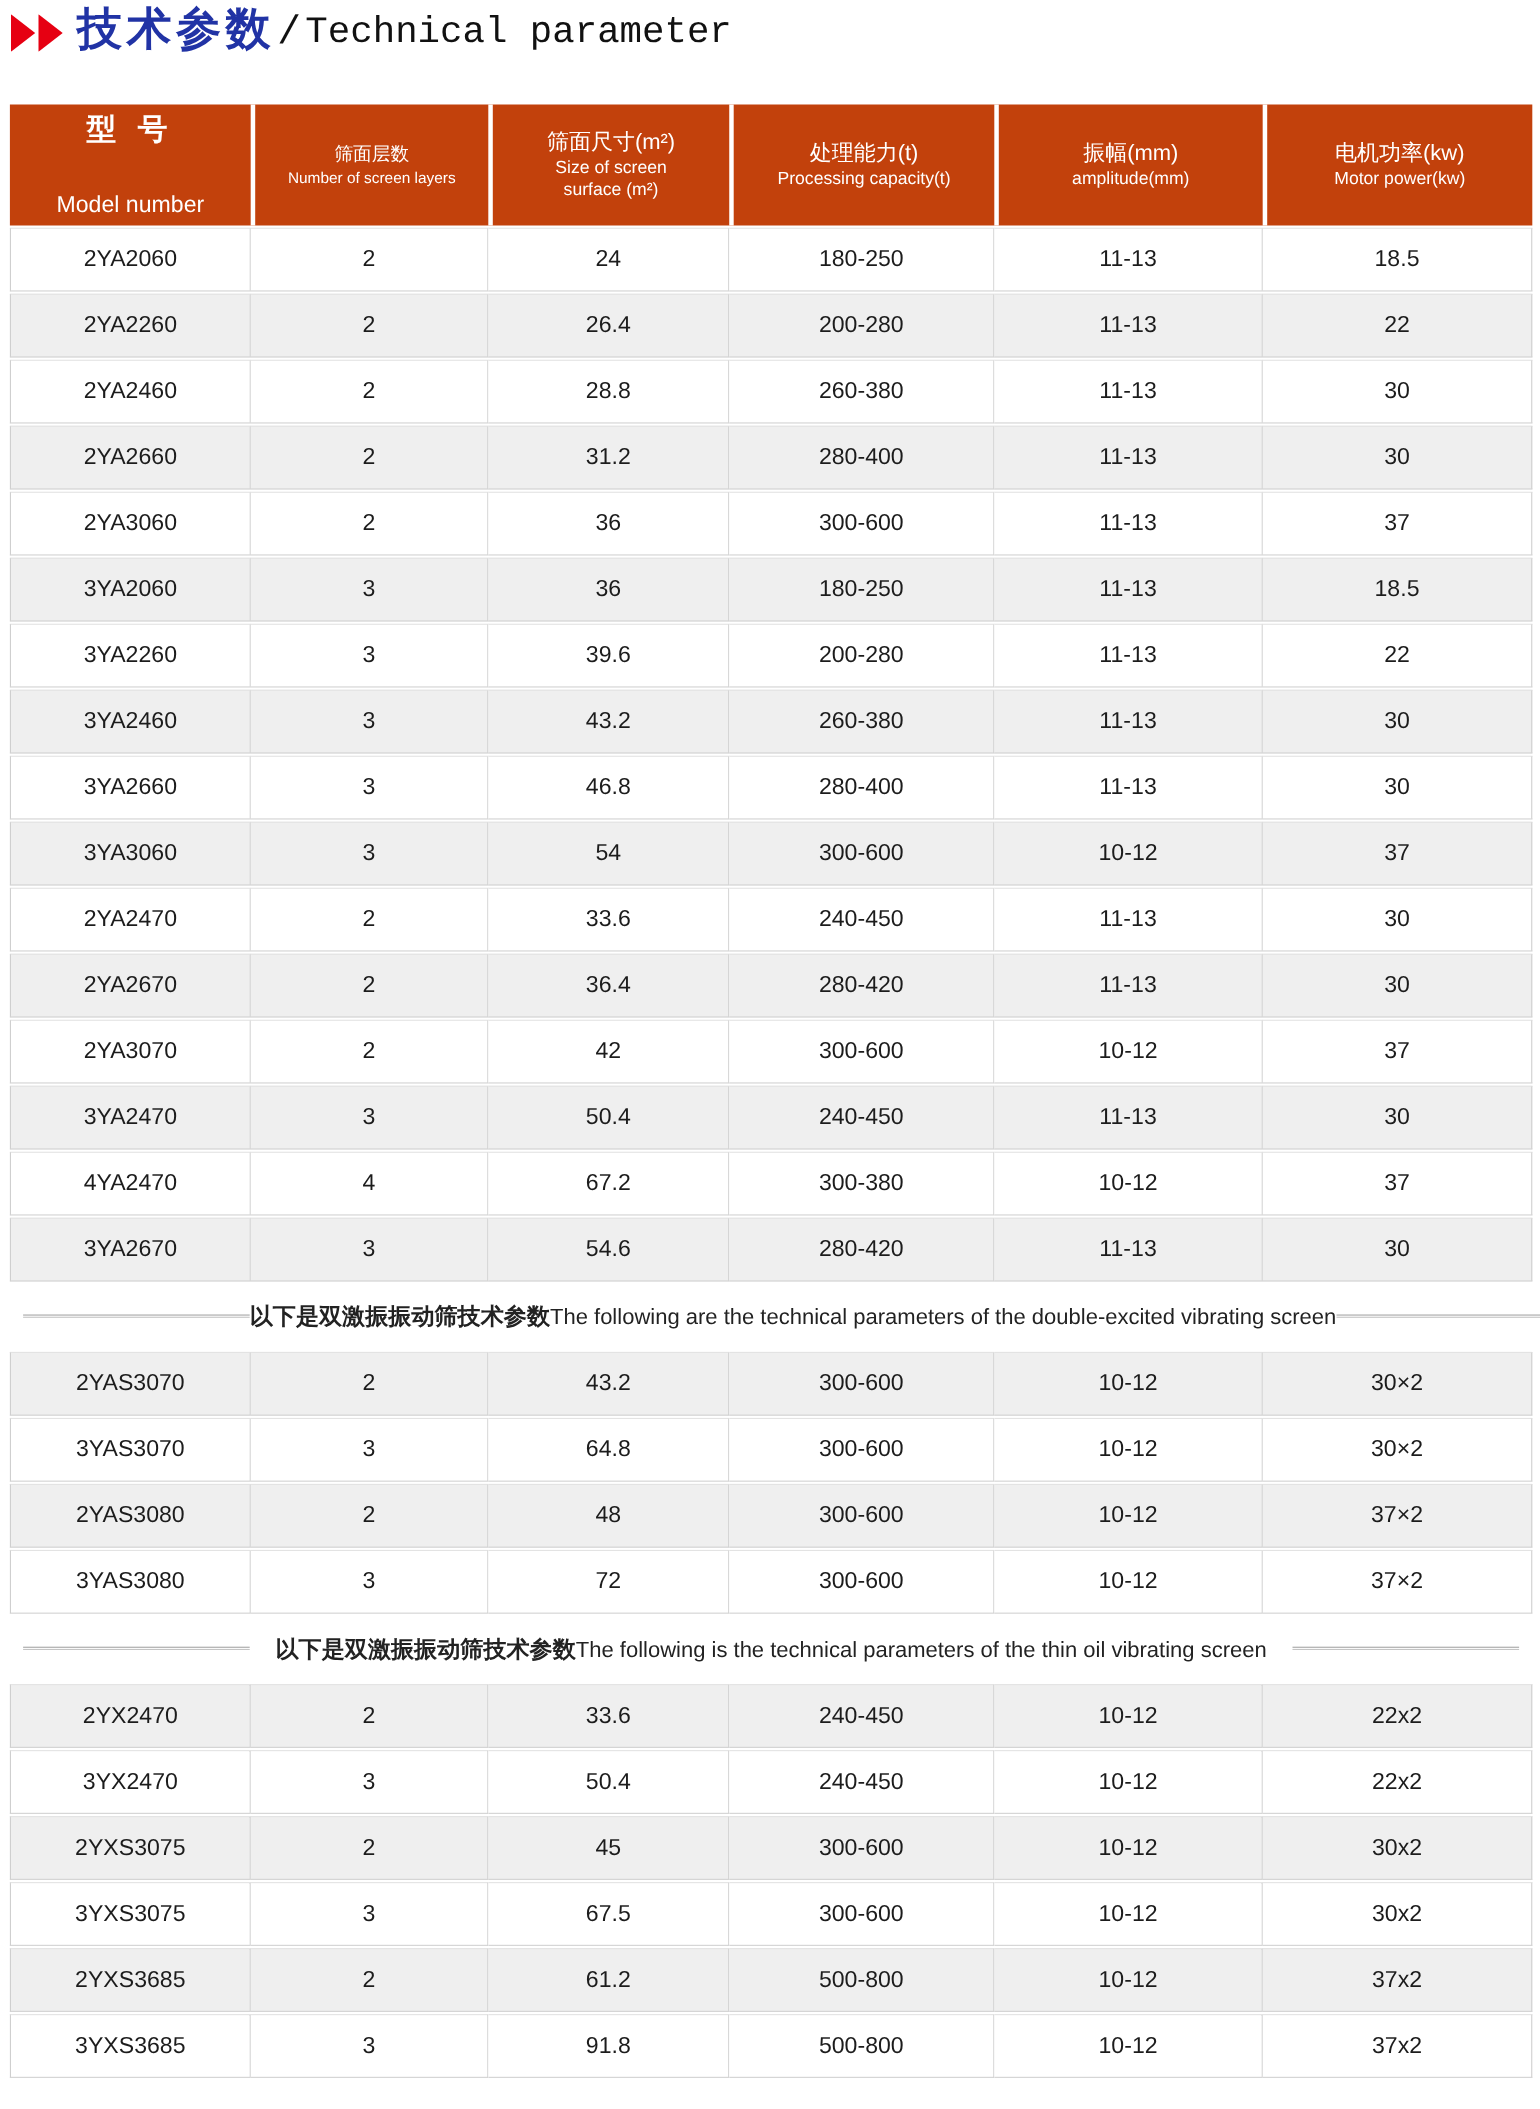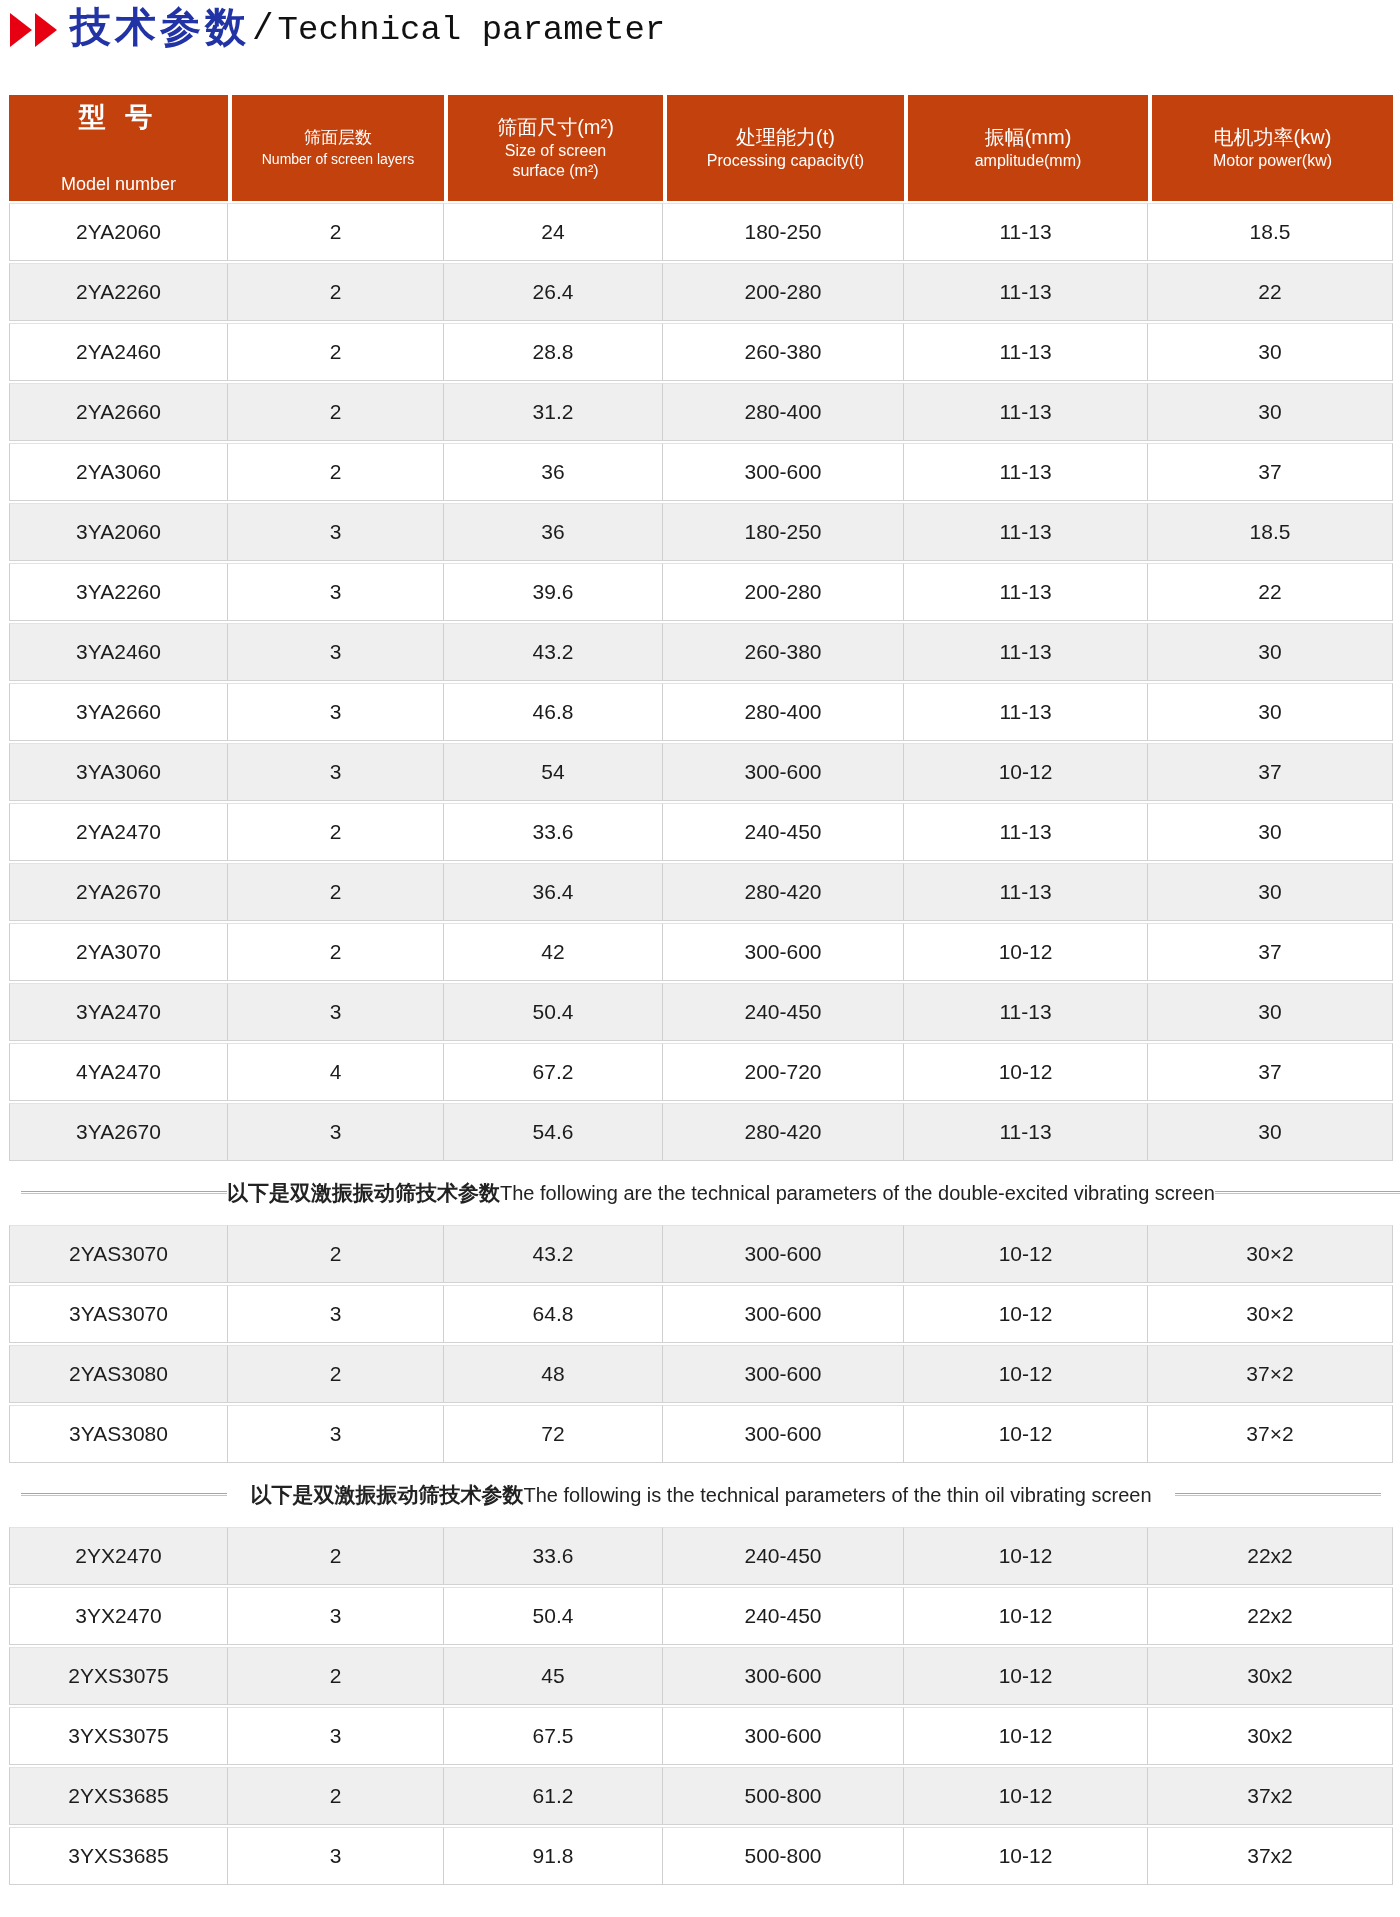--- a/index.html
+++ b/index.html
@@ -56,21 +56,21 @@
     vertical-align: middle;
     text-align: center;
     height: 78px;
     padding: 4px 2px;
   }
   thead th + th { border-left: 4px solid #ffffff; }
 
   .th-zh { font-size: 20px; line-height: 1.35; }
   .th-en { font-size: 16px; line-height: 1.3; white-space: pre-line; }
   th.col-model .th-zh { font-size: 27px; letter-spacing: 6px; font-weight: bold; }
-  th.col-model .th-en { font-size: 18px; margin-top: 38px; }
+  th.col-model .th-en { font-size: 21px; margin-top: 38px; }
   th.col-layers .th-zh { font-size: 17px; }
   th.col-layers .th-en { font-size: 14px; }
 
   tbody td {
     text-align: center;
     vertical-align: middle;
     height: 58px;
     font-size: 21px;
     color: #1c1c1c;
     border-top: 1px solid #e3e3e3;
@@ -269,21 +269,21 @@
         <td>3</td>
         <td>50.4</td>
         <td>240-450</td>
         <td>11-13</td>
         <td>30</td>
       </tr>
       <tr class="shade-white">
         <td>4YA2470</td>
         <td>4</td>
         <td>67.2</td>
-        <td>200-720</td>
+        <td>300-380</td>
         <td>10-12</td>
         <td>37</td>
       </tr>
       <tr class="shade-gray">
         <td>3YA2670</td>
         <td>3</td>
         <td>54.6</td>
         <td>280-420</td>
         <td>11-13</td>
         <td>30</td>

